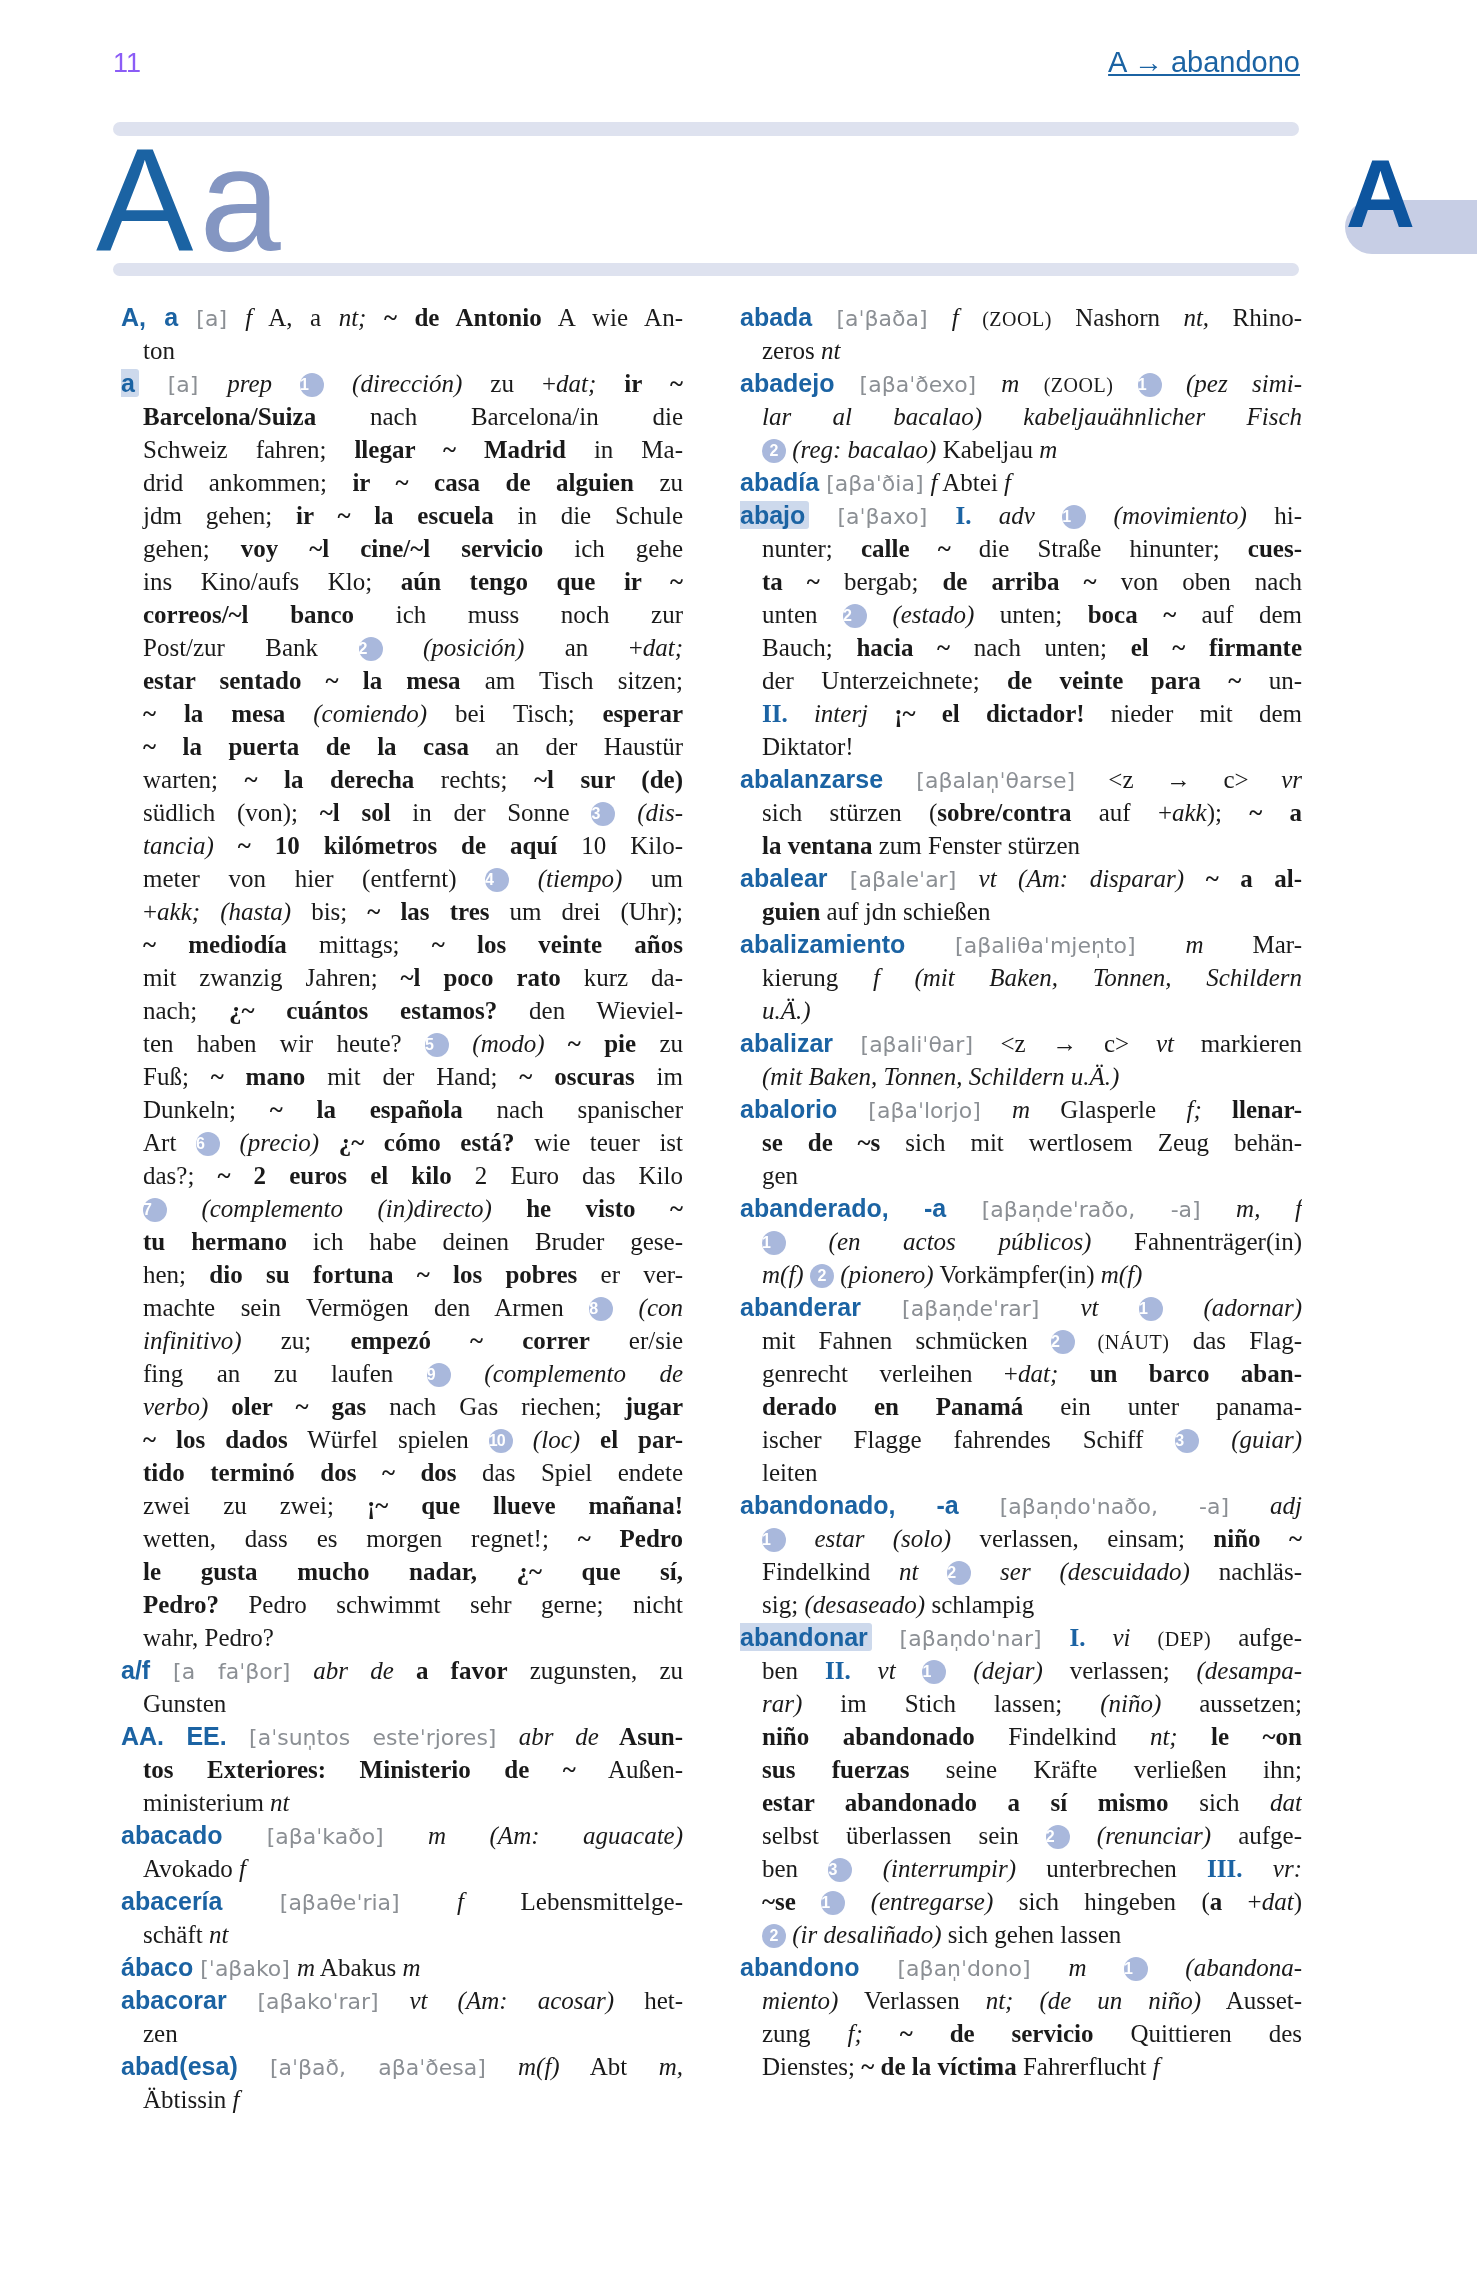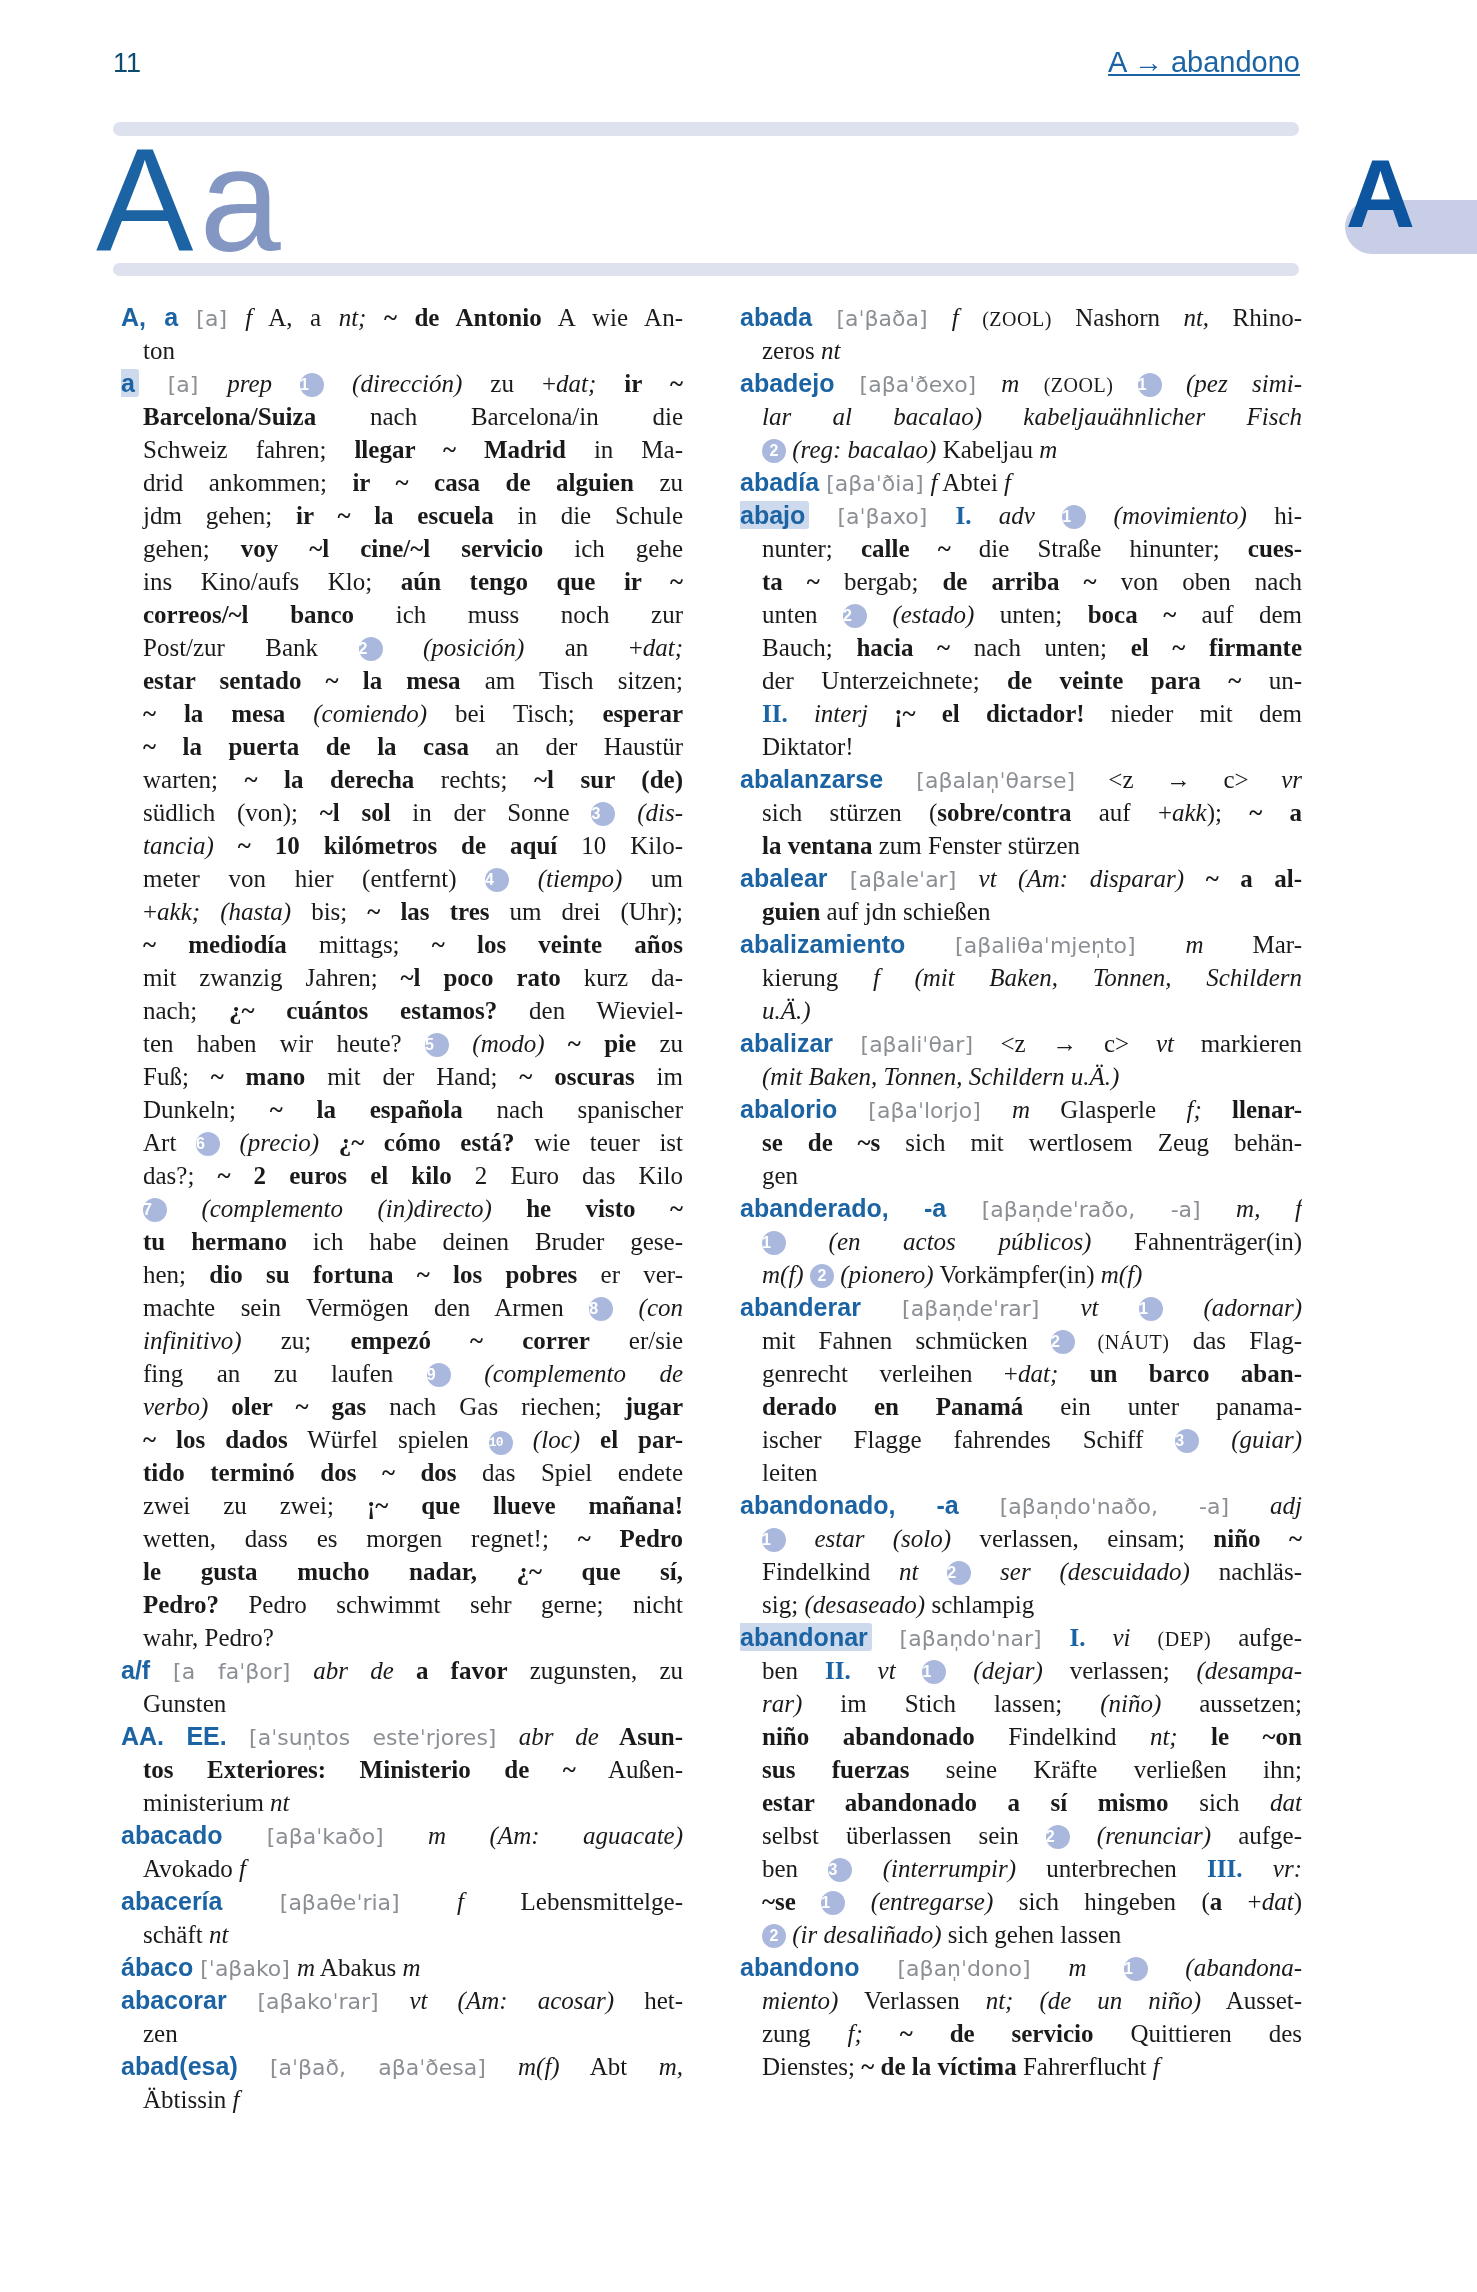--- a/index.html
+++ b/index.html
@@ -1,20 +1,20 @@
 <!DOCTYPE html>
 <html><head>
 <meta charset="utf-8">
 <style>
   html,body{margin:0;padding:0;background:#e8e8e8;}
   #page{position:relative;width:1477px;height:2292px;background:#ffffff;overflow:hidden;
         font-family:"Liberation Serif",serif;color:#1a1a1a;}
   
   .pagenum{position:absolute;left:113px;top:48px;font-family:"Liberation Sans",sans-serif;
-           font-size:27px;color:#0c4a6e;}
+           font-size:27px;color:#8b5cf6;}
   .guide{position:absolute;top:46px;right:177px;font-family:"Liberation Sans",sans-serif;
          font-size:29px;color:#1b63a3;text-decoration:underline;}
   .rule{position:absolute;left:113px;width:1186px;height:14px;background:#dee2ef;border-radius:8px;}
   .rule1{top:122px;}
   .rule2{top:263px;height:13px;}
   
   .bigletters{position:absolute;left:96px;top:128px;font-family:"Liberation Sans",sans-serif;
               font-size:146px;line-height:146px;letter-spacing:6px;}
   .bigA{color:#1b63a3;}
   .biga{color:#8496c2;}
@@ -81,21 +81,21 @@
       <div class="line cont full"><span class="run-r">Dunkeln; </span><span class="run-b">~ la española</span><span class="run-r"> nach spanischer</span></div>
       <div class="line cont full"><span class="run-r">Art </span><span class="circ">6</span><span class="run-i"> (precio)</span><span class="run-b"> ¿~ cómo está?</span><span class="run-r"> wie teuer ist</span></div>
       <div class="line cont full"><span class="run-r">das?; </span><span class="run-b">~ 2 euros el kilo</span><span class="run-r"> 2 Euro das Kilo</span></div>
       <div class="line cont full"><span class="circ">7</span><span class="run-i"> (complemento (in)directo)</span><span class="run-b"> he visto ~</span></div>
       <div class="line cont full"><span class="run-b">tu hermano</span><span class="run-r"> ich habe deinen Bruder gese-</span></div>
       <div class="line cont full"><span class="run-r">hen; </span><span class="run-b">dio su fortuna ~ los pobres</span><span class="run-r"> er ver-</span></div>
       <div class="line cont full"><span class="run-r">machte sein Vermögen den Armen </span><span class="circ">8</span><span class="run-i"> (con</span></div>
       <div class="line cont full"><span class="run-i">infinitivo)</span><span class="run-r"> zu; </span><span class="run-b">empezó ~ correr</span><span class="run-r"> er/sie</span></div>
       <div class="line cont full"><span class="run-r">fing an zu laufen </span><span class="circ">9</span><span class="run-i"> (complemento de</span></div>
       <div class="line cont full"><span class="run-i">verbo)</span><span class="run-b"> oler ~ gas</span><span class="run-r"> nach Gas riechen; </span><span class="run-b">jugar</span></div>
-      <div class="line cont full"><span class="run-b">~ los dados</span><span class="run-r"> Würfel spielen </span><span class="circ" style="font-size: 13px; letter-spacing: -1px; font-family: Liberation Mono, monospace;">10</span><span class="run-i"> (loc)</span><span class="run-b"> el par-</span></div>
+      <div class="line cont full"><span class="run-b">~ los dados</span><span class="run-r"> Würfel spielen </span><span class="circ" style="font-size: 16px; letter-spacing: -1px;">10</span><span class="run-i"> (loc)</span><span class="run-b"> el par-</span></div>
       <div class="line cont full"><span class="run-b">tido terminó dos ~ dos</span><span class="run-r"> das Spiel endete</span></div>
       <div class="line cont full"><span class="run-r">zwei zu zwei; </span><span class="run-b">¡~ que llueve mañana!</span></div>
       <div class="line cont full"><span class="run-r">wetten, dass es morgen regnet!; </span><span class="run-b">~ Pedro</span></div>
       <div class="line cont full"><span class="run-b">le gusta mucho nadar, ¿~ que sí,</span></div>
       <div class="line cont full"><span class="run-b">Pedro?</span><span class="run-r"> Pedro schwimmt sehr gerne; nicht</span></div>
       <div class="line cont"><span class="run-r">wahr, Pedro?</span></div>
       <div class="line full"><span class="run-hw">a/f</span><span class="run-ph"> [a faˈβor] </span><span class="run-i">abr de</span><span class="run-b"> a favor</span><span class="run-r"> zugunsten, zu</span></div>
       <div class="line cont"><span class="run-r">Gunsten</span></div>
       <div class="line full"><span class="run-hw">AA. EE.</span><span class="run-ph"> [aˈsun̩tos esteˈrjores] </span><span class="run-i">abr de</span><span class="run-b"> Asun-</span></div>
       <div class="line cont full"><span class="run-b">tos Exteriores: Ministerio de ~</span><span class="run-r"> Außen-</span></div>

